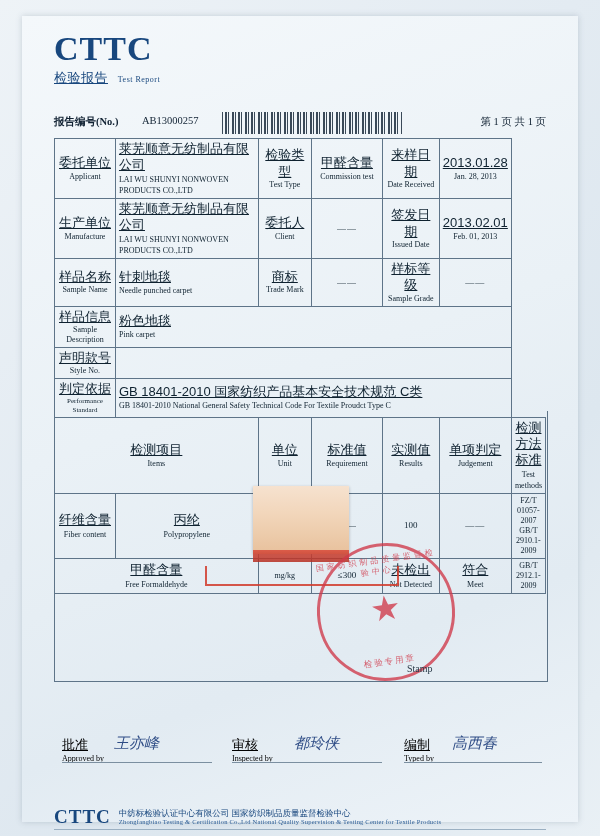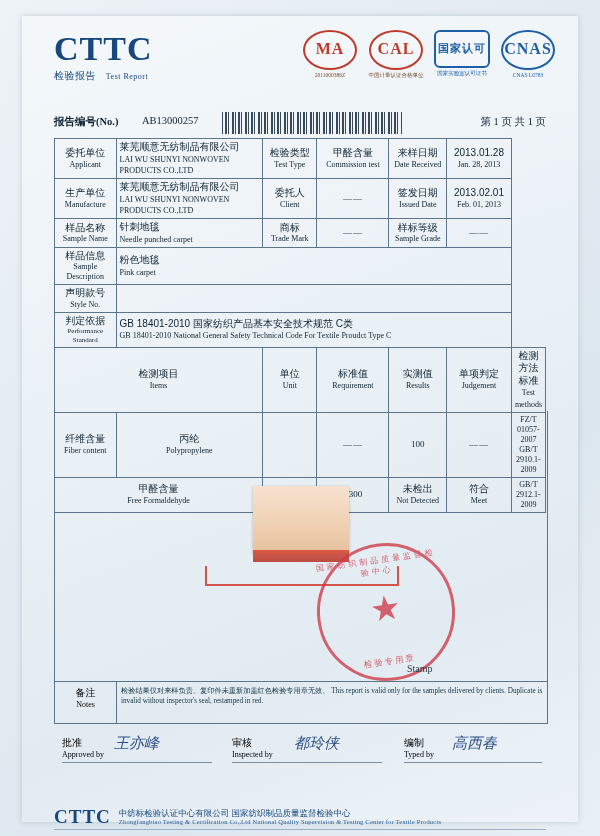--- a/index.html
+++ b/index.html
@@ -68,21 +68,21 @@
     position:absolute;left:32px;top:122px;width:492px;
     border-collapse:collapse;
     font-size:9px;color:#0f2230;
   }
   .tbl td{
     border:1px solid #5e7488;
     padding:2px 3px;
     vertical-align:middle;
     line-height:1.25;
   }
-  .cn{font-family:"Liberation Sans",sans-serif;font-size:10px;}
+  .cn{font-family:"Liberation Sans",sans-serif;font-size:13px;text-decoration:underline;}
   .en{font-family:"Liberation Serif",serif;font-size:8px;}
   .lbl2{text-align:center;width:62px;}
   .lbl2 .cn{display:block;}
   .lbl2 .en{display:block;}
   .val{padding-left:5px;margin-top:8px;}
   .ctr{text-align:center;}
   .dash{letter-spacing:1px;}
   
   .photowrap{
     position:absolute;left:32px;top:395px;width:492px;height:270px;
@@ -162,38 +162,20 @@
  <div class="sheet">
 
   <div class="hdr">
     <div class="logo">
       <div class="big">CTTC</div>
       <div class="sub">
         <span class="cn">检验报告</span>
         &nbsp;&nbsp;<span class="en">Test Report</span>
       </div>
     </div>
-    <div class="marks">
-      <div class="mk">
-        <div class="circ">MA</div>
-        <div class="cap">2011000386Z</div>
-      </div>
-      <div class="mk">
-        <div class="circ">CAL</div>
-        <div class="cap">中国计量认证合格单位</div>
-      </div>
-      <div class="mk">
-        <div class="circ sq">国家认可</div>
-        <div class="cap b">国家实验室认可证书</div>
-      </div>
-      <div class="mk">
-        <div class="circ blue">CNAS</div>
-        <div class="cap b">CNAS L0783</div>
-      </div>
-    </div>
   </div>
 
   <div class="rptline">
     <span class="lbl">报告编号(No.)</span>
     <span class="no">AB13000257</span>
     <span class="barcode"></span>
     <span class="pageno">第 1 页 共 1 页</span>
   </div>
 
   <table class="tbl">
@@ -368,30 +350,20 @@
     <div class="swatch"></div>
     <div class="ruler"></div>
     <div class="stamp">
       <div class="arc">国家纺织制品质量监督检验中心</div>
       <div class="star">★</div>
       <div class="bot">检验专用章</div>
     </div>
     <div class="stampcap">Stamp</div>
   </div>
 
-  <div class="notes">
-    <div class="lbl">
-      <span class="cn" style="display:block">备注</span>
-      <span class="en" style="display:block">Notes</span>
-    </div>
-    <div class="body">
-      <span>检验结果仅对来样负责。复印件未重新加盖红色检验专用章无效。</span>
-      <span>This report is valid only for the samples delivered by clients. Duplicate is invalid without inspector's seal, restamped in red.</span>
-    </div>
-  </div>
 
   <div class="sig">
     <div class="sigcell" style="left:8px">
       <div class="lbl">
         <span class="cn">批准</span>
         <span class="en">Approved by</span>
       </div>
       <div class="hand">王亦峰</div>
       <div class="sigline"></div>
     </div>

